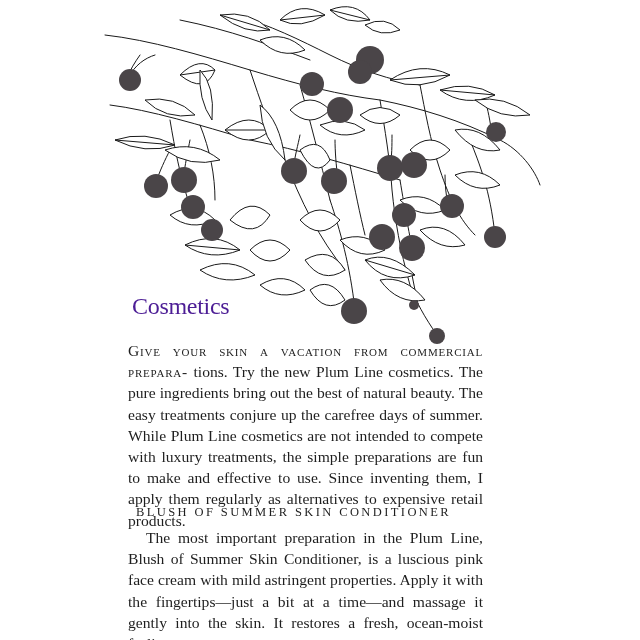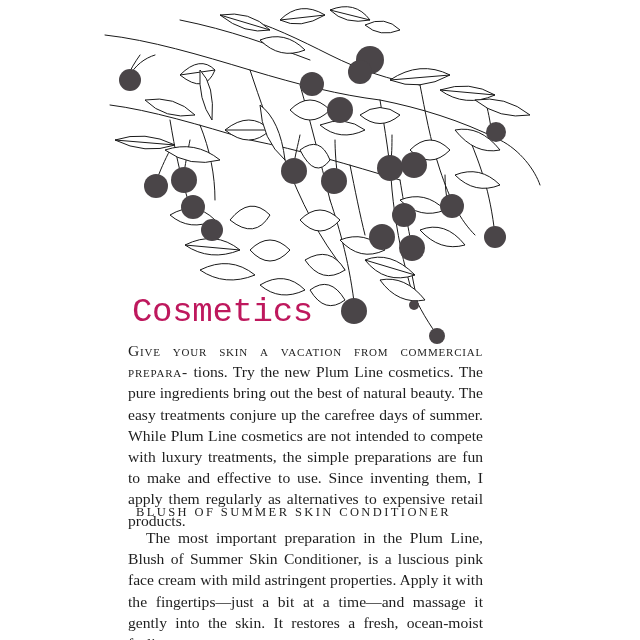--- a/index.html
+++ b/index.html
@@ -1,18 +1,18 @@
 <!DOCTYPE html>
 <html><head>
 <meta charset="utf-8">
 <style>
   html, body { margin:0; padding:0; }
   body { width:640px; height:640px; background:#ffffff; position:relative; overflow:hidden; font-family:"Liberation Serif","DejaVu Serif",serif; color:#1c1c1c; }
   #illustration { position:absolute; left:0; top:0; width:640px; height:345px; }
-  .title { position:absolute; left:132px; top:293px; font-size:34px; letter-spacing:-0.3px; color:#be185d;font-family:Liberation Mono, monospace; }
+  .title { position:absolute; left:132px; top:293px; font-size:24px; letter-spacing:-0.3px; color:#4c1d95; }
   .para { position:absolute; left:128px; width:355px; font-size:15.6px; line-height:21.2px; text-align:justify; color:#1e1e1e; }
   .p1 { top:340px; }
   .p2 { top:527px; text-indent:18px; }
   .sc-lead { font-variant:small-caps; letter-spacing:0.8px; }
   .heading { position:absolute; left:136px; top:505px; font-size:12.5px; letter-spacing:2.4px; text-transform:uppercase; color:#1e1e1e; }
 </style>
 </head>
 <body>
 
 <svg id="illustration" viewBox="0 0 640 345" xmlns="http://www.w3.org/2000/svg">

